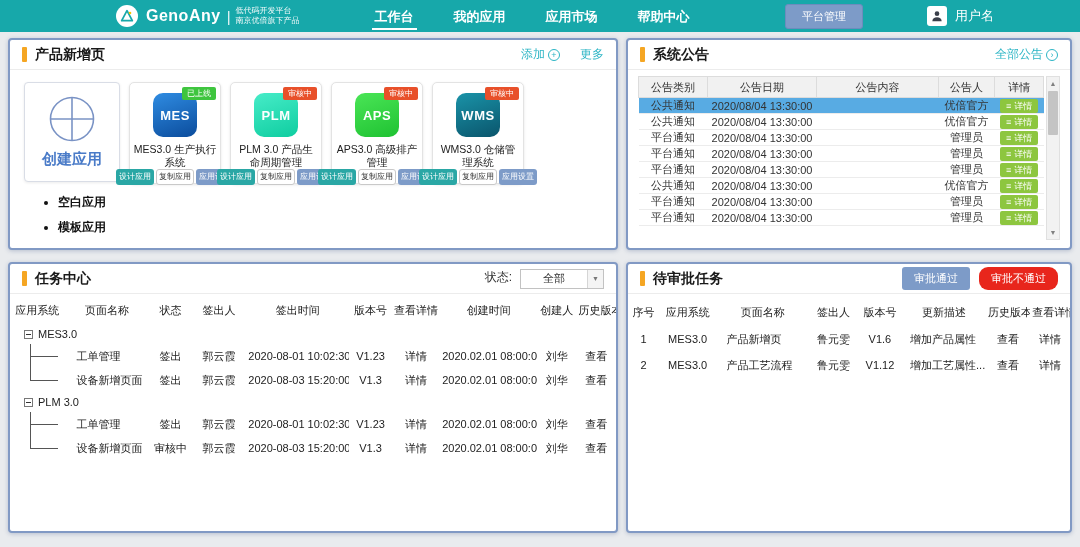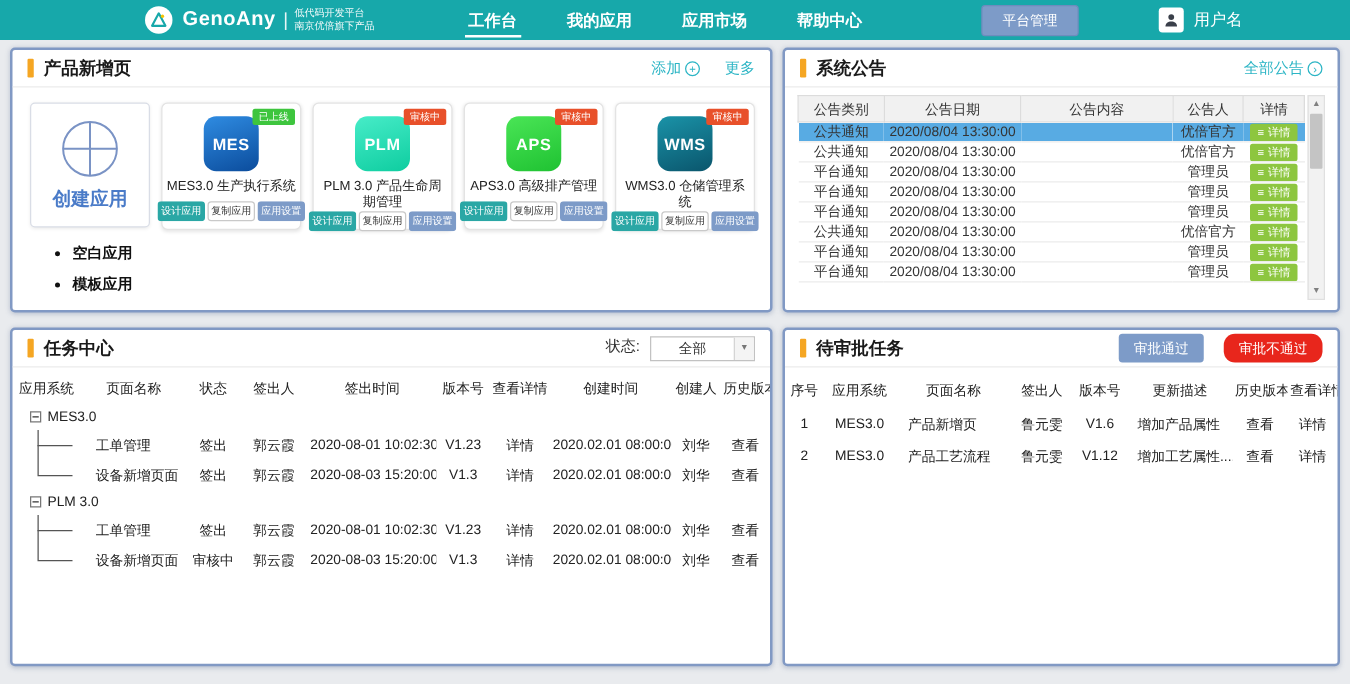--- a/index.html
+++ b/index.html
@@ -31,21 +31,21 @@
   .link { color:#2cb5c5; font-size:12px; cursor:pointer; display:flex; align-items:center; gap:3px; white-space:nowrap; }
   .circle-icon { width:12px; height:12px; border:1px solid #2cb5c5; border-radius:50%; font-size:9px; line-height:10px; text-align:center; flex:none; }
 
   
   .apps-body { padding:12px 10px 0 14px; display:flex; gap:9px; align-items:flex-start; }
   .create-col { display:flex; flex-direction:column;align-items:center; }
   .create-card { width:96px; height:100px; border:1px solid #d9dde6; border-radius:4px; display:flex; flex-direction:column; align-items:center; justify-content:center; gap:7px; box-shadow:0 1px 3px rgba(0,0,0,.08); cursor:pointer; background:#fff; }
   .create-label { color:#4a7bc8; font-weight:bold; font-size:15px; }
   .create-options { margin:12px 0 0 6px; padding-left:14px; font-size:12px; font-weight:bold; color:#111; }
   .create-options li { margin-bottom:8px; cursor:pointer; }
-  .app-card { width:112px; height:102px; border:1px solid #e3e3e3; border-radius:5px; position:relative; box-shadow:0 1px 3px rgba(0,0,0,.1); display:flex; flex-direction:column; align-items:center; padding-top:10px; background:#fff; }
+  .app-card { width:92px; height:102px; border:1px solid #e3e3e3; border-radius:5px; position:relative; box-shadow:0 1px 3px rgba(0,0,0,.1); display:flex; flex-direction:column; align-items:center; padding-top:10px; background:#fff; }
   .badge { position:absolute; top:4px; right:4px; font-size:8px; color:#fff; padding:1px 5px; border-radius:2px; line-height:11px; }
   .badge-live { background:#3ec53e; }
   .badge-review { background:#e8502a; }
   .app-icon { width:44px; height:44px; border-radius:10px; color:#fff; font-weight:bold; font-size:13px; display:flex; align-items:center; justify-content:center; letter-spacing:.5px; flex:none; cursor:pointer; }
   .icon-mes { background:linear-gradient(160deg,#2f8ce2,#0b4c9c); }
   .icon-plm { background:linear-gradient(160deg,#47ecc8,#0ecda0); }
   .icon-aps { background:linear-gradient(160deg,#4ae556,#1fc232); }
   .icon-wms { background:linear-gradient(160deg,#1a93a8,#0a556c); }
   .app-name { font-size:10.5px; color:#222; text-align:center; margin-top:6px; line-height:13px; padding:0 3px; }
   .app-btns { display:flex; gap:2px; margin-top:auto; margin-bottom:6px; }
@@ -432,21 +432,21 @@
           <td class="plain-link">查看</td>
         </tr>
       </tbody>
     </table>
   </div>
 
   <div class="panel">
     <div class="panel-header">
       <span class="accent"></span>
       <span class="panel-title">待审批任务</span>
-      <span class="header-right" style="gap:16px;">
+      <span class="header-right" style="gap:9px;">
         <button class="approve-btn">审批通过</button>
         <button class="reject-btn">审批不通过</button>
       </span>
     </div>
     <table class="ap-table">
       <colgroup>
           <col style="width:7%">
           <col style="width:13%">
           <col style="width:21%">
           <col style="width:11%">

